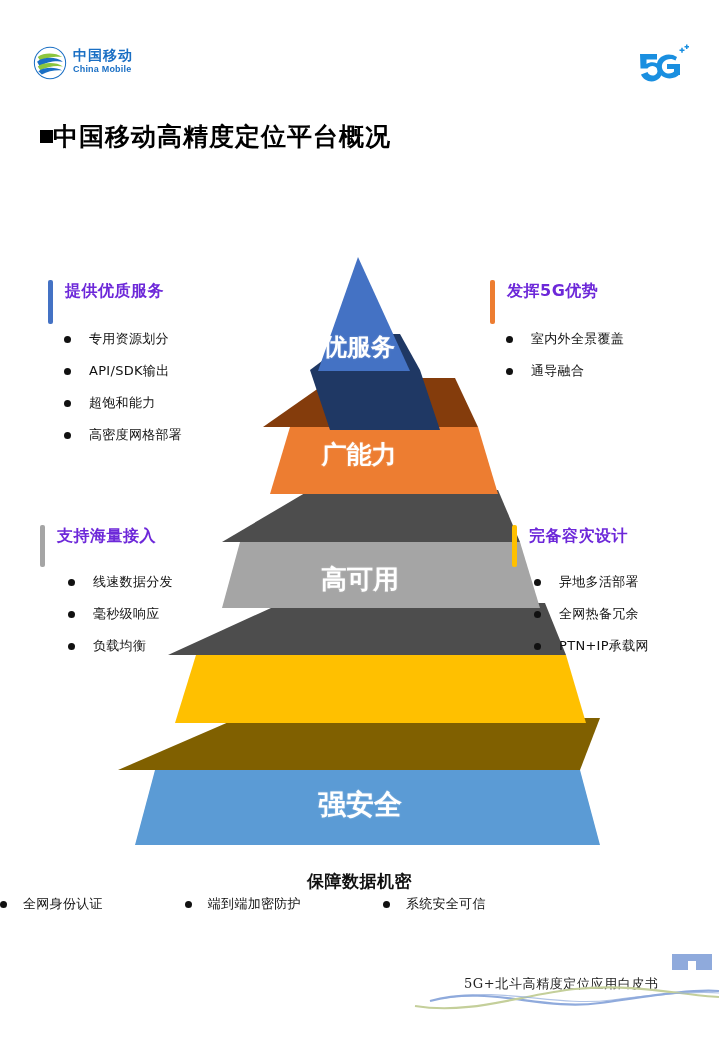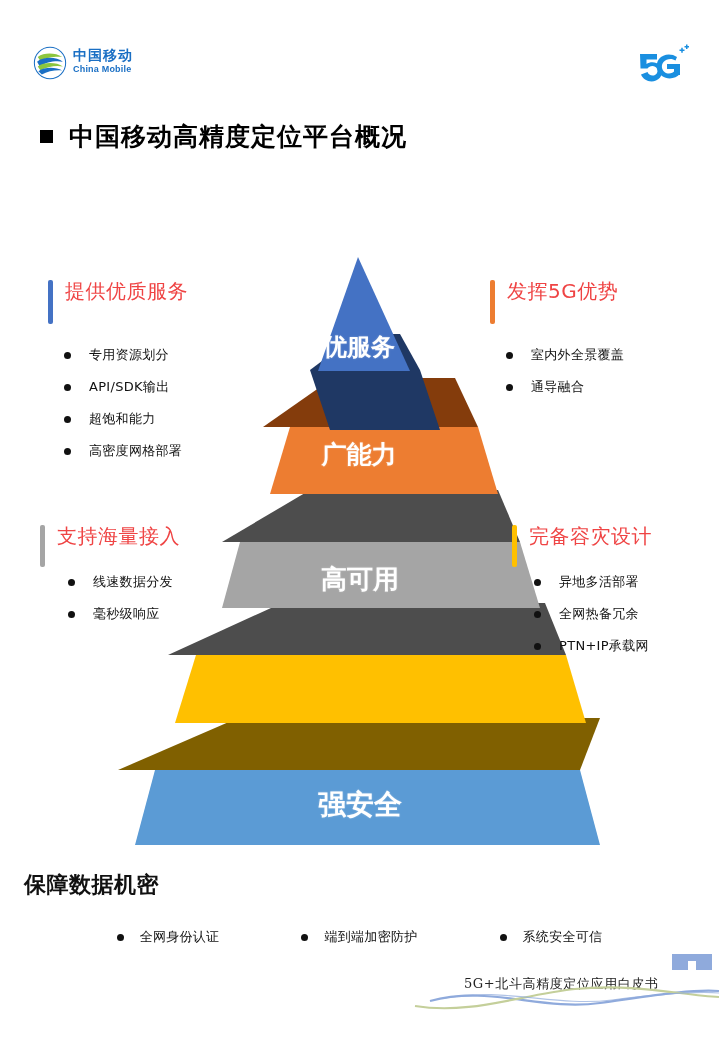--- a/index.html
+++ b/index.html
@@ -17,51 +17,51 @@
   .logo-mark{position:absolute;left:0;top:2px;width:34px;height:34px;}
   .logo-text{position:absolute;left:40px;top:3px;}
   .logo-cn{font-size:14px;font-weight:bold;color:#1a6fc4;letter-spacing:1px;line-height:16px;
            font-family:"DejaVu Sans","Liberation Sans",sans-serif;}
   .logo-en{font-size:9px;font-weight:bold;color:#1a6fc4;letter-spacing:.2px;line-height:11px;margin-top:1px;
            font-family:"Liberation Sans",sans-serif;}
 
   .fiveg{position:absolute;right:28px;top:44px;width:60px;height:40px;}
 
   
-  .title-row{position:absolute;left:40px;top:120px;display:flex;align-items:center;gap:16px;}
+  .title-row{position:absolute;left:40px;top:120px;display:flex;align-items:center;}
   .title-bullet{width:13px;height:13px;background:#000;display:block;}
   .title-text{font-size:25px;font-weight:bold;color:#000;letter-spacing:1px;
               font-family:"DejaVu Sans","Liberation Sans",sans-serif;}
 
   
   .pyramid{position:absolute;left:0;top:0;width:719px;height:1039px;pointer-events:none;}
   .layer-label{
     position:absolute;color:#fff;font-weight:bold;text-align:center;
     font-family:"DejaVu Sans","Liberation Sans",sans-serif;
     text-shadow:0 0 2px rgba(255,255,255,.35);
     white-space:nowrap;
   }
 
   
   .block{position:absolute;}
   .block-head{display:flex;align-items:flex-start;}
   .accent{width:5px;border-radius:2px;margin-right:12px;flex:none;}
-  .block-title{font-size:20px;font-weight:normal;color:#ef4444;letter-spacing:.5px;
+  .block-title{font-size:16px;font-weight:bold;color:#6d28d9;letter-spacing:.5px;
                font-family:"DejaVu Sans","Liberation Sans",sans-serif;line-height:22px;}
-  .block-items{margin-top:22px;}
+  .block-items{margin-top:6px;}
   .item{display:flex;align-items:center;margin-bottom:14px;}
   .dot{width:7px;height:7px;border-radius:50%;background:#111;flex:none;}
   .item-text{font-size:13px;color:#111;margin-left:18px;letter-spacing:.3px;line-height:18px;
              font-family:"DejaVu Sans","Liberation Sans",sans-serif;}
 
   
   .bottom{position:absolute;left:0;top:870px;width:719px;}
-  .bottom-title{font-size:22px;font-weight:bold;color:#111;letter-spacing:.5px;
-                font-family:"DejaVu Sans","Liberation Sans",sans-serif;padding-left:24px;}
-  .bottom-items{display:flex;justify-content:center;margin-top:28px;}
+  .bottom-title{text-align:center;font-size:17px;font-weight:bold;color:#111;letter-spacing:.5px;
+                font-family:"DejaVu Sans","Liberation Sans",sans-serif;}
+  .bottom-items{display:flex;margin-top:2px;}
   .bottom-item{display:flex;align-items:center;}
   .bi-sp{width:82px;}
   .bottom-item .item-text{font-size:13px;margin-left:16px;}
 
   
   .footer{position:absolute;left:0;bottom:0;width:719px;height:88px;}
   .footer-text{position:absolute;left:452px;top:24px;font-size:13px;color:#222;letter-spacing:.6px;
                font-family:"DejaVu Serif","Liberation Serif",serif;white-space:nowrap;margin-left:12px;}
   .pagebadge{position:absolute;left:672px;top:3px;width:40px;height:16px;background:#8faadc;}
   .pagebadge-notch{position:absolute;left:16px;top:7px;width:8px;height:9px;background:#fff;}
@@ -184,20 +184,24 @@
     </div>
     <div class="block-items" style="margin-left:28px;margin-top:6px;">
       <div class="item">
         <span class="dot"></span>
         <span class="item-text">线速数据分发</span>
       </div>
       <div class="item">
         <span class="dot"></span>
         <span class="item-text">毫秒级响应</span>
       </div>
+      <div class="item">
+        <span class="dot"></span>
+        <span class="item-text">负载均衡</span>
+      </div>
     </div>
   </div>
 
   <div class="block" style="left:512px;top:525px;width:200px;">
     <div class="block-head">
       <span class="accent" style="background:#FFC000;height:42px;"></span>
       <span class="block-title">完备容灾设计</span>
     </div>
     <div class="block-items" style="margin-left:22px;margin-top:6px;">
       <div class="item">

